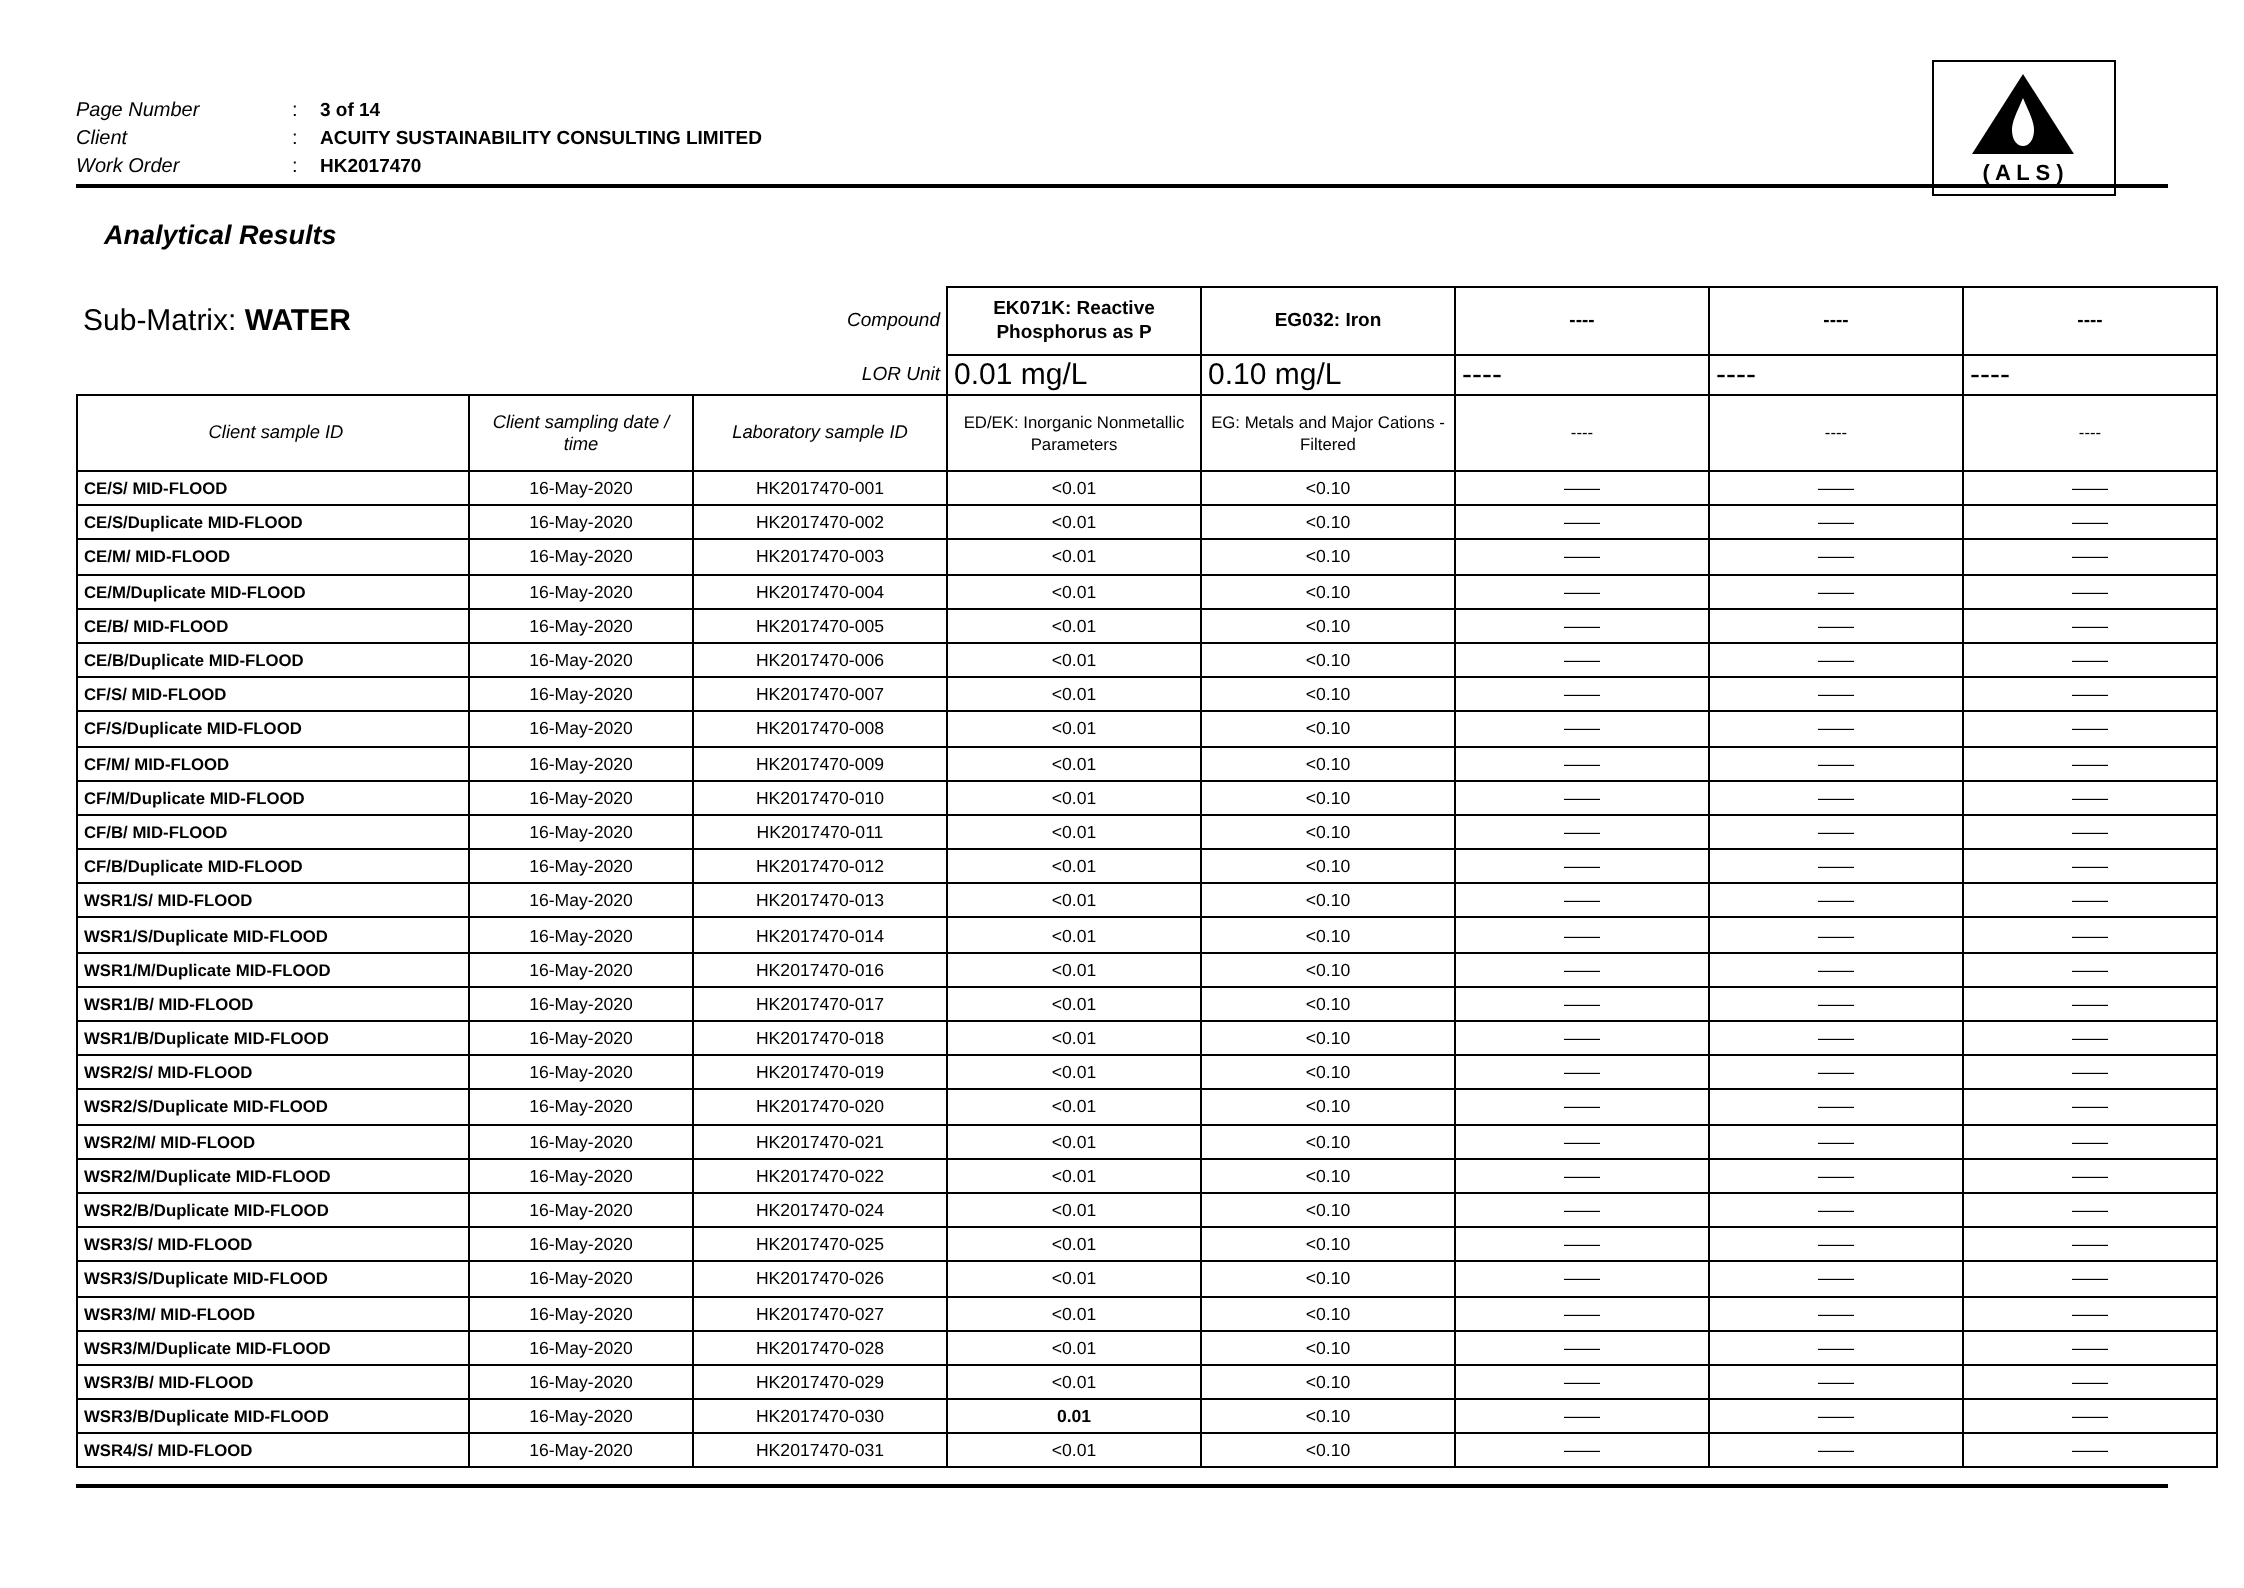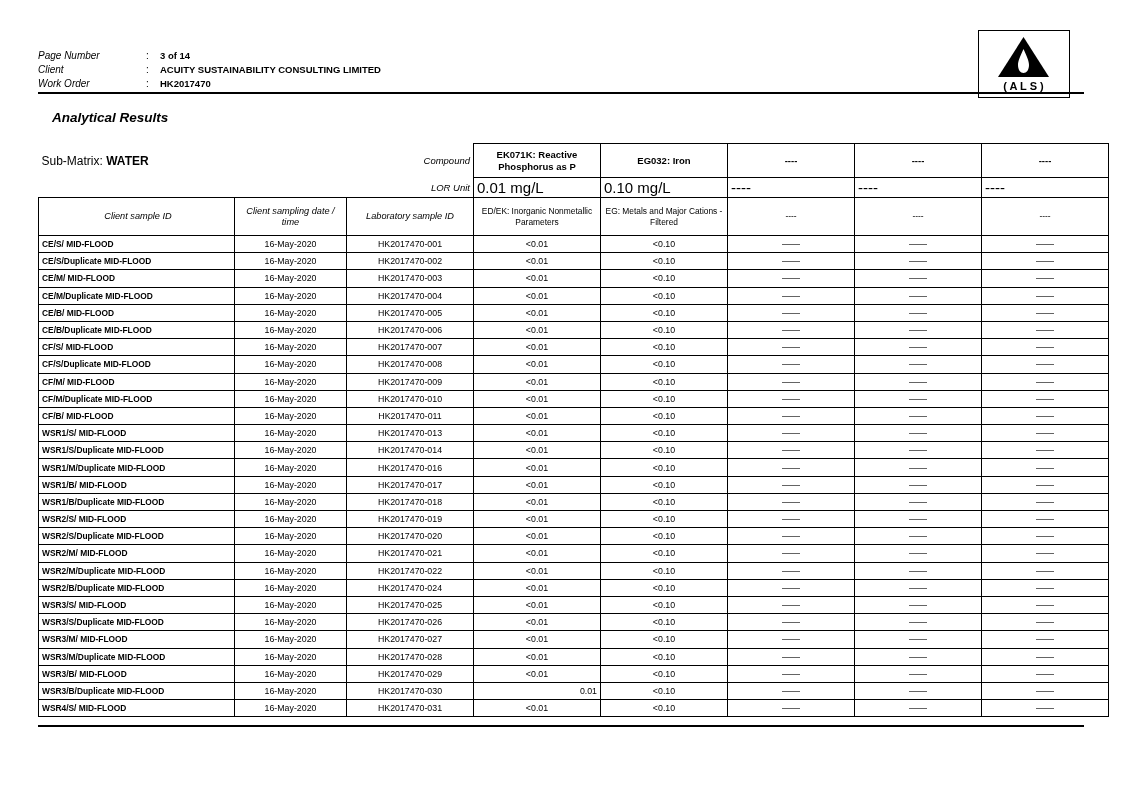--- a/index.html
+++ b/index.html
@@ -51,21 +51,21 @@
     font-size: 10px;
   }
   .meta-value {
     font-weight: bold;
     font-size: 9.5px;
   }
 
   
   .logo {
     position: absolute;
-    right: 36px;
+    right: 48px;
     top: 14px;
     width: 92px;
     height: 68px;
     border: 1.5px solid #000;
     box-sizing: border-box;
   }
   .logo svg { display: block; }
 
   .hr-thick {
     border: none;
@@ -105,21 +105,21 @@
   .cw-analyte { width: 127px; }
 
   
   .toplabel {
     text-align: right;
     font-style: italic;
     font-size: 9.5px;
     padding-right: 6px;
   }
   .submatrix {
-    font-size: 12px;
+    font-size: 15px;
     padding-left: 2px;
   }
   .submatrix b { font-weight: bold; }
 
   .hdr-compound {
     text-align: center;
     font-weight: bold;
     font-size: 9.5px;
     height: 34px;
     line-height: 12px;
@@ -153,21 +153,21 @@
     padding-left: 5px;
     height: 17.2px;
   }
   td.cell-date,
   td.cell-lab,
   td.cell-val {
     text-align: center;
     font-size: 8.8px;
     height: 17.2px;
   }
-  td.cell-val.bold { font-weight: normal; text-align: right; }
+  td.cell-val.bold { font-weight: bold; }
   td.cell-dash {
     text-align: center;
     font-size: 9px;
     height: 17.2px;
   }
 
   .footer-rule {
     border: none;
     border-top: 2.5px solid #000;
     margin: 8px 22px 0 22px;
@@ -366,20 +366,30 @@
             <td class="cell-id">CF/B/ MID-FLOOD</td>
             <td class="cell-date">16-May-2020</td>
             <td class="cell-lab">HK2017470-011</td>
             <td class="cell-val">&lt;0.01</td>
             <td class="cell-val">&lt;0.10</td>
             <td class="cell-dash">——</td>
             <td class="cell-dash">——</td>
             <td class="cell-dash">——</td>
           </tr>
           <tr>
+            <td class="cell-id">CF/B/Duplicate MID-FLOOD</td>
+            <td class="cell-date">16-May-2020</td>
+            <td class="cell-lab">HK2017470-012</td>
+            <td class="cell-val">&lt;0.01</td>
+            <td class="cell-val">&lt;0.10</td>
+            <td class="cell-dash">——</td>
+            <td class="cell-dash">——</td>
+            <td class="cell-dash">——</td>
+          </tr>
+          <tr>
             <td class="cell-id">WSR1/S/ MID-FLOOD</td>
             <td class="cell-date">16-May-2020</td>
             <td class="cell-lab">HK2017470-013</td>
             <td class="cell-val">&lt;0.01</td>
             <td class="cell-val">&lt;0.10</td>
             <td class="cell-dash">——</td>
             <td class="cell-dash">——</td>
             <td class="cell-dash">——</td>
           </tr>
           <tr>

